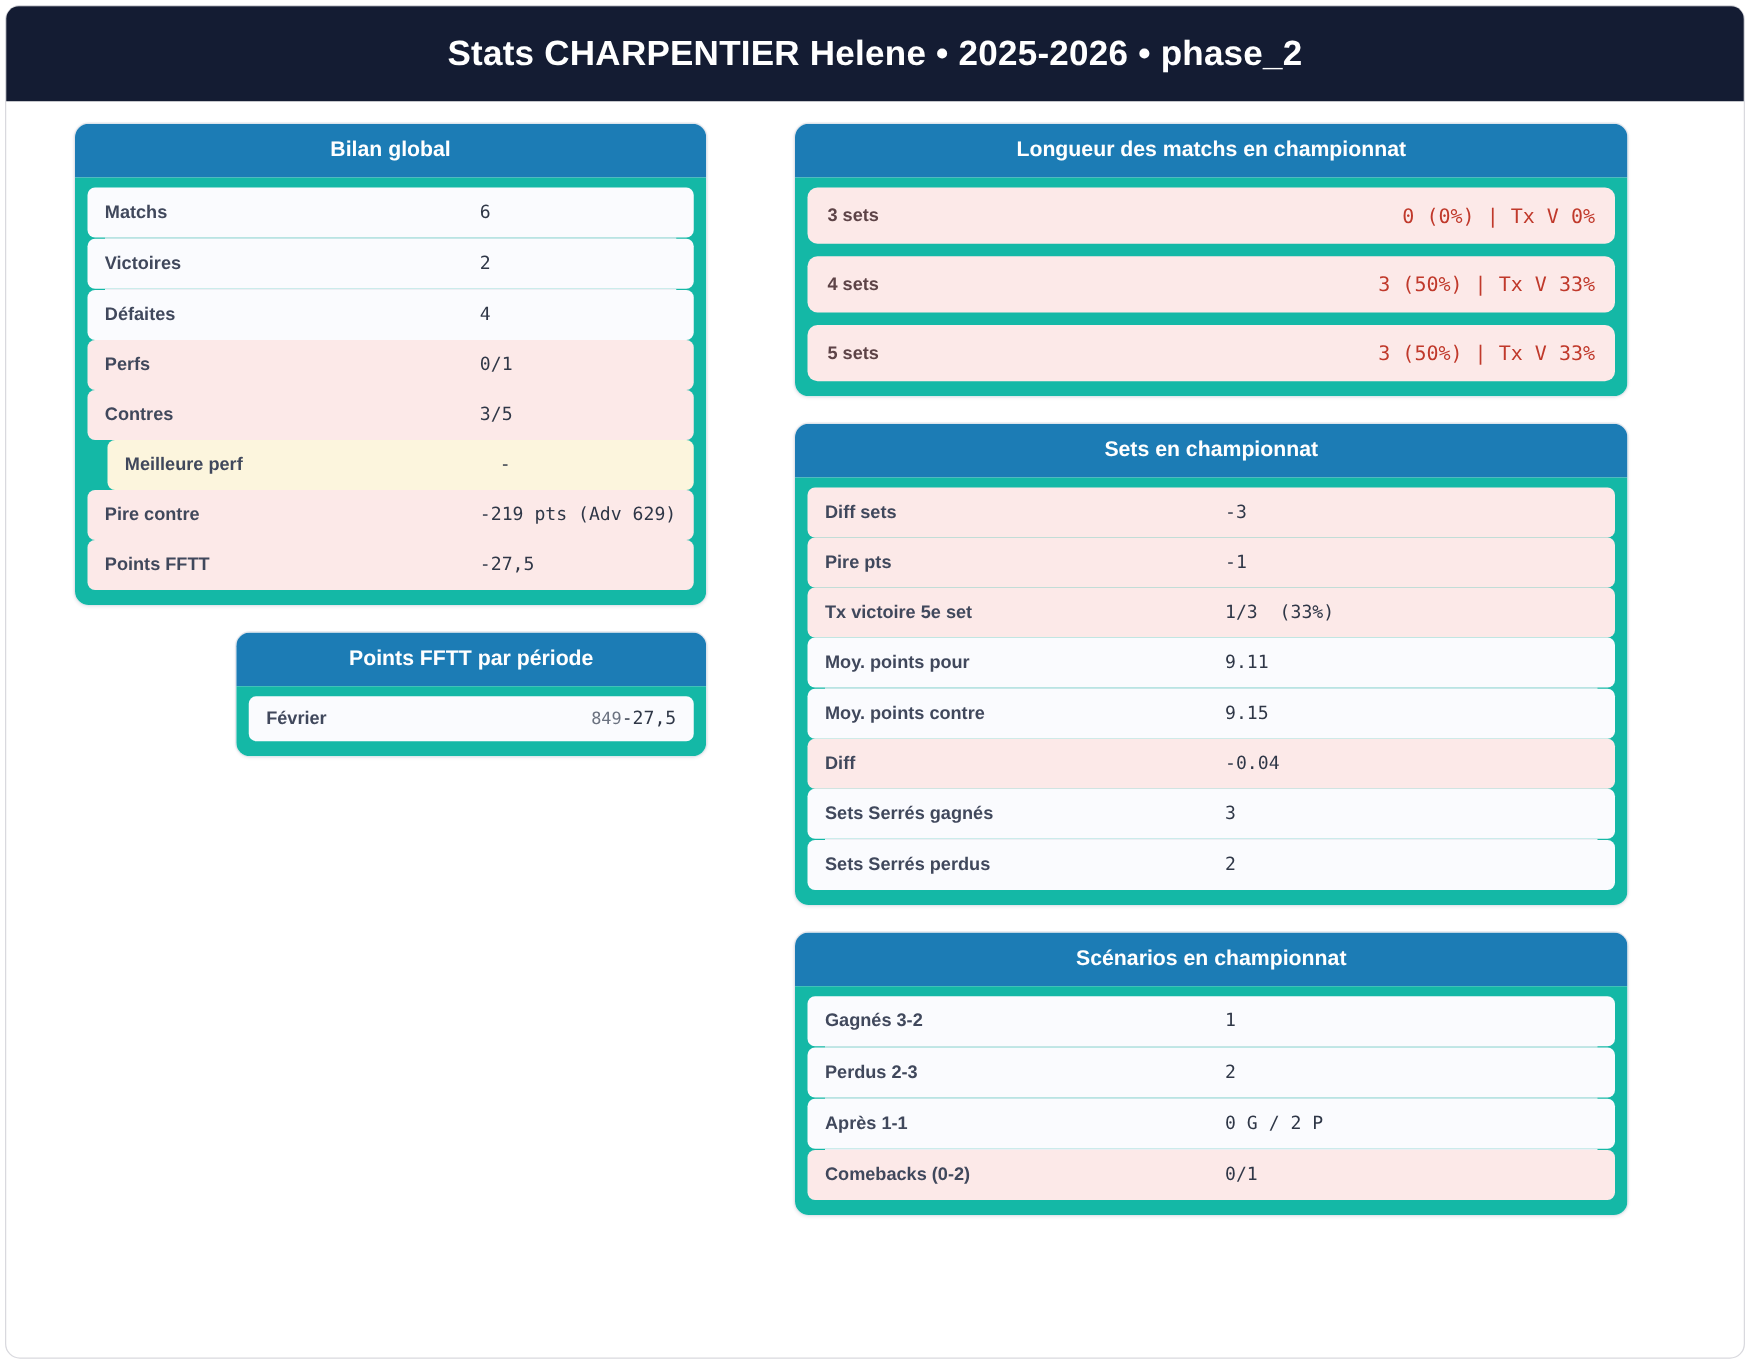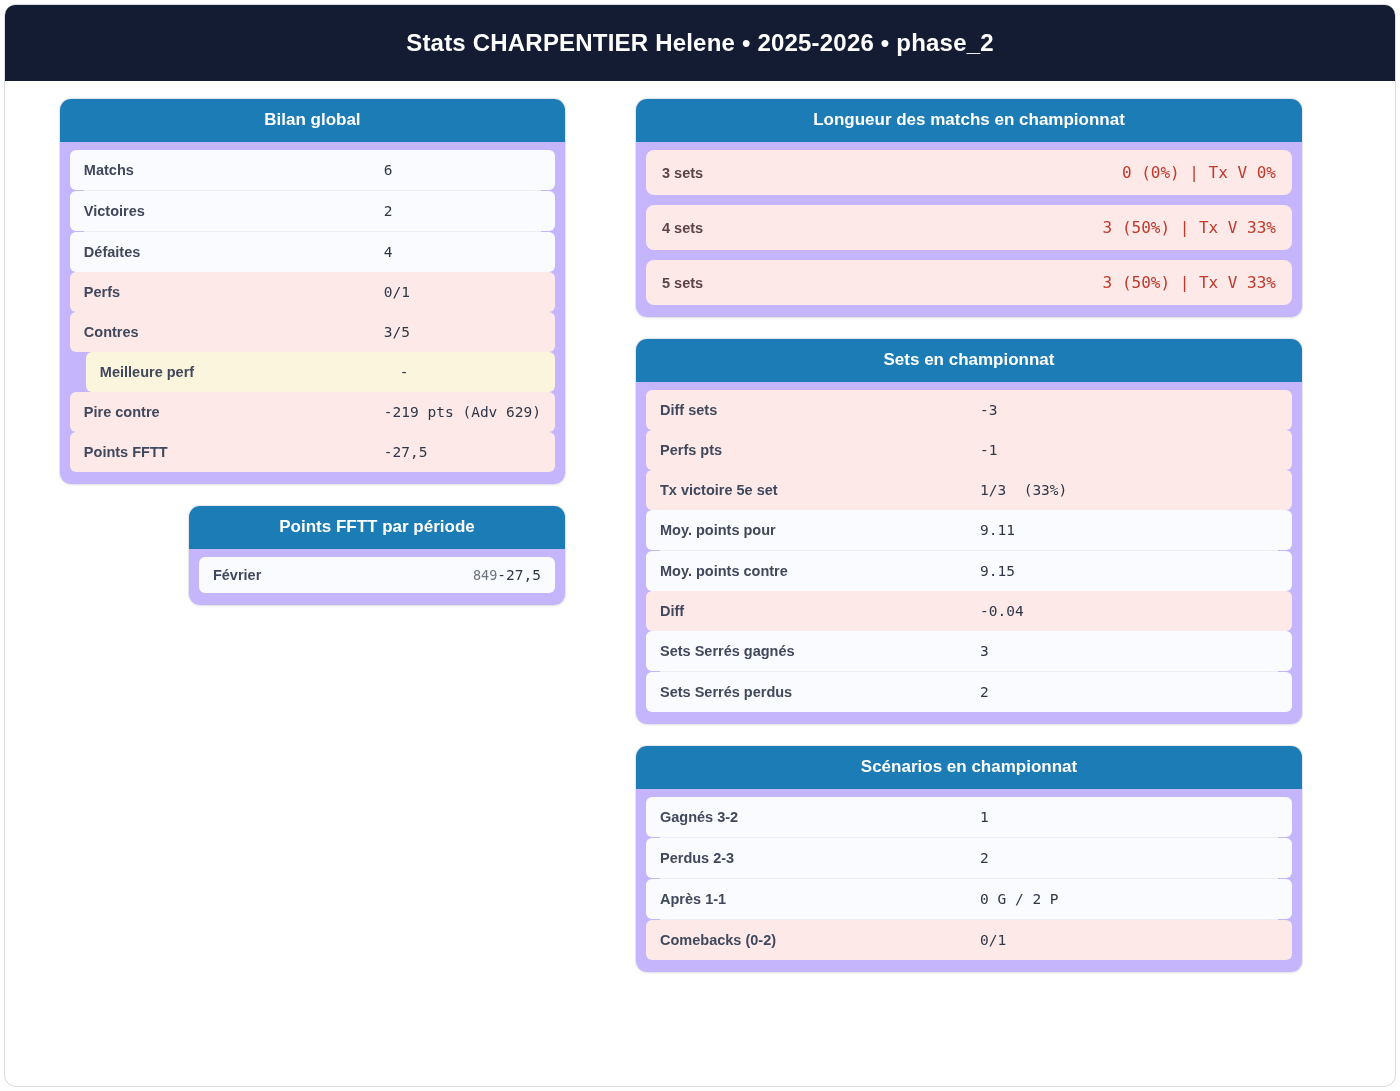--- a/index.html
+++ b/index.html
@@ -39,21 +39,21 @@
     height: 76px;
     box-sizing: border-box;
     background: #141c33;
     border-radius: 10px 10px 0 0;
     display: flex;
     align-items: center;
     justify-content: center;
   }
   .title-bar .title {
     color: #ffffff;
-    font-size: 24px;
+    font-size: 28px;
     font-weight: bold;
     letter-spacing: 0.2px;
     text-align: center;
   }
   .content {
     position: absolute;
     left: 0;
     top: 84px;
     width: 1400px;
     height: 1007px;
@@ -89,21 +89,21 @@
   .card-header {
     background: #1c7cb5;
     color: #ffffff;
     font-size: 17px;
     font-weight: bold;
     text-align: center;
     padding: 11px 8px 12px 8px;
   }
   .card-body {
     padding: 8px 10px 12px 10px;
-    background: #c4b5fd;
+    background: #14b8a6;
   }
   .row {
     display: flex;
     align-items: center;
     padding: 9px 14px;
     border-radius: 6px;
     min-height: 22px;
   }
   .row .label {
     font-size: 14.5px;
@@ -273,21 +273,21 @@
       </div>
 
       <div class="card">
         <div class="card-header">Sets en championnat</div>
         <div class="card-body kv2">
           <div class="row pink">
             <div class="label">Diff sets</div>
             <div class="value">-3</div>
           </div>
           <div class="row pink">
-            <div class="label">Perfs pts</div>
+            <div class="label">Pire pts</div>
             <div class="value">-1</div>
           </div>
           <div class="row pink">
             <div class="label">Tx victoire 5e set</div>
             <div class="value nowrap">1/3  (33%)</div>
           </div>
           <div class="row plain">
             <div class="label">Moy. points pour</div>
             <div class="value">9.11</div>
           </div>

